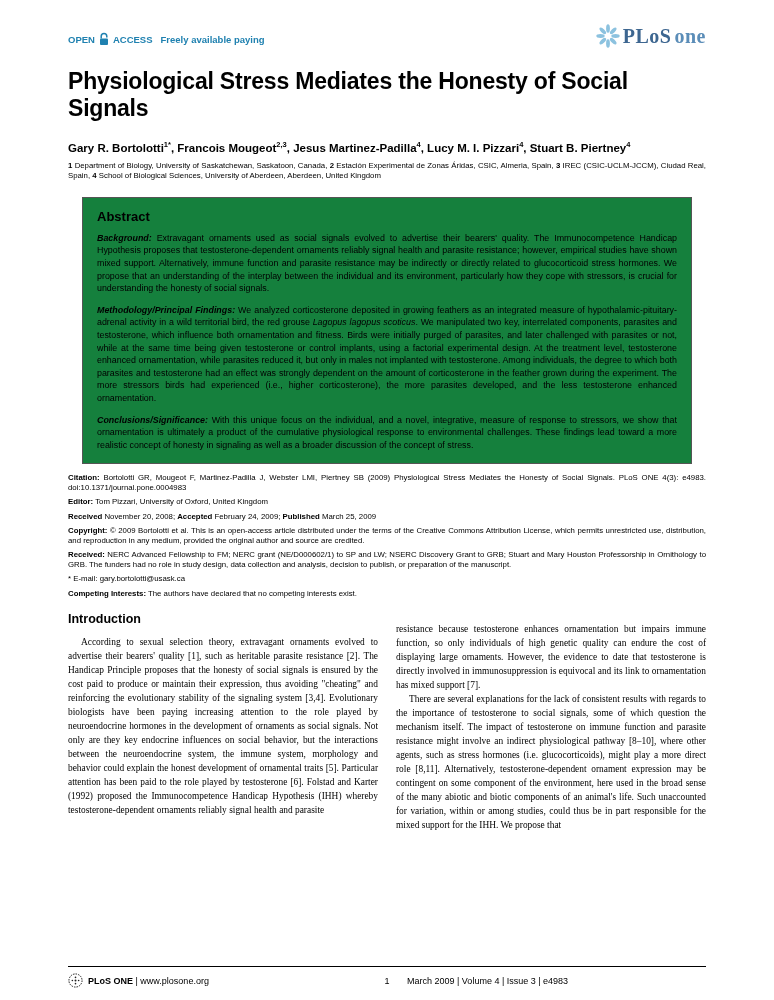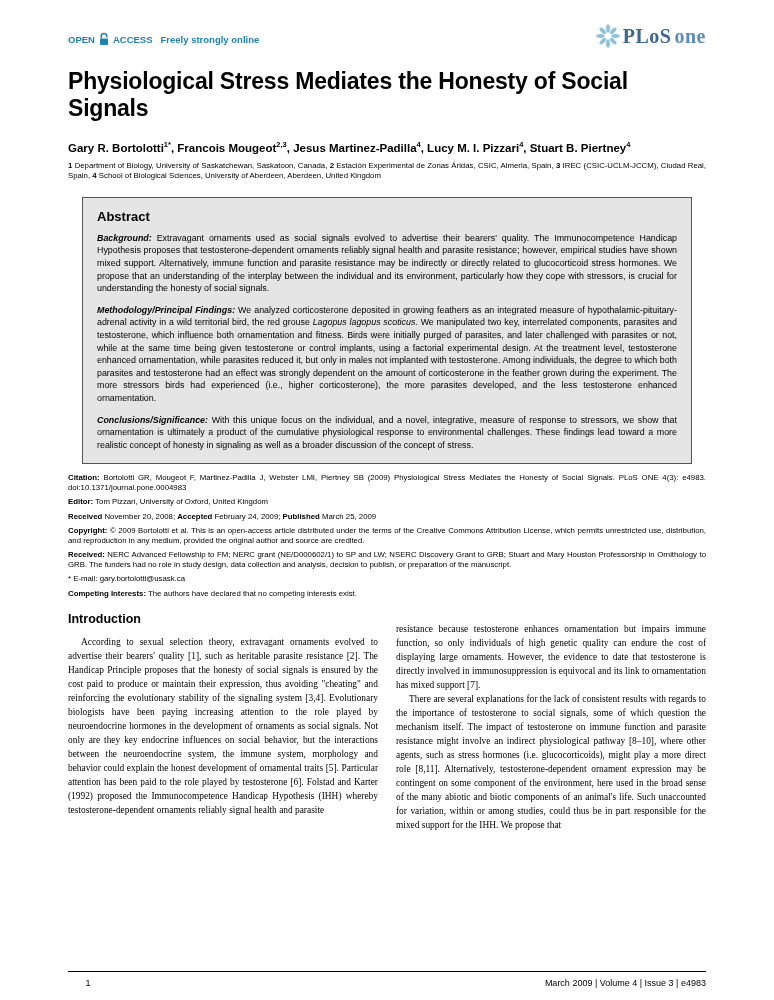--- a/index.html
+++ b/index.html
@@ -16,21 +16,21 @@
   .plos-o { font-size:20px; font-weight:bold; color:#5B8DB8; letter-spacing:0.5px; }
 
   
   .title { margin-top:20px; font-size:23px; line-height:27px; font-weight:bold; letter-spacing:-0.2px; }
   .authors { margin-top:15px; font-size:11.5px; font-weight:bold; line-height:15px; max-width:640px; }
   .authors sup { font-size:7.5px; }
   .affil { margin-top:5px; font-size:7.8px; line-height:10px; text-align:justify; }
   .affil b { font-weight:bold; }
 
   
-  .abstract { margin:16px 14px 0 14px; background:#e5e5e5; border:1px solid #555; padding:11px 14px 3px 14px; }
+  .abstract { margin:16px 14px 0 14px; background:#15803d; border:1px solid #555; padding:11px 14px 3px 14px; }
   .abstract h2 { font-size:13px; font-weight:bold; margin-bottom:8px; }
   .abstract p { font-size:8.9px; line-height:12.6px; text-align:justify; margin-bottom:9px; }
   .lead { font-weight:bold; font-style:italic; }
 
   
   .meta { margin-top:9px; }
   .meta p { font-size:7.8px; line-height:9.8px; text-align:justify; margin-top:4.5px; }
   .meta b { font-weight:bold; }
 
   
@@ -39,37 +39,37 @@
   .col { flex:1; font-family:"Liberation Serif", serif; font-size:9.4px; line-height:14px; text-align:justify; }
   .col-left .intro-h { margin-bottom:9px; }
   .col-right { padding-top:24px; }
   .col p.indent { text-indent:13px; }
 
   
   .footer { position:absolute; left:68px; right:68px; bottom:12px; border-top:1px solid #000; padding-top:6px;
             display:flex; align-items:center; background:#fff; font-size:9px; }
   .f-left { flex:1; display:flex; align-items:center; gap:5px; }
   .f-center { width:40px; text-align:center; }
-  .f-right { flex:1; text-align:right; }
+  .f-right { flex:1; }
   .f-left b { font-weight:bold; }
 </style>
 </head>
 <body>
 
 <div class="page">
 
   <div class="hdr">
     <div class="oa">
       <span>OPEN</span>
       <svg width="12" height="14" viewBox="0 0 12 14">
         <path d="M3.2 6.5 V4.2 a2.8 2.8 0 0 1 5.6 0 V5.4" fill="none" stroke="#1F81B0" stroke-width="1.5"></path>
         <rect x="2" y="6.5" width="8" height="6.5" rx="1" fill="#1F81B0"></rect>
       </svg>
       <span>ACCESS</span>
-      <span class="oa-free">Freely strongly online</span>
+      <span class="oa-free">Freely available paying</span>
     </div>
     <div class="plos-logo">
       <svg width="24" height="24" viewBox="0 0 24 24">
         <g fill="#8CC2DF">
           <ellipse cx="12" cy="4.5" rx="1.9" ry="4.2"></ellipse>
           <ellipse cx="12" cy="19.5" rx="1.9" ry="4.2"></ellipse>
           <ellipse cx="4.5" cy="12" rx="4.2" ry="1.9"></ellipse>
           <ellipse cx="19.5" cy="12" rx="4.2" ry="1.9"></ellipse>
           <ellipse cx="6.8" cy="6.8" rx="1.9" ry="4.2" transform="rotate(-45 6.8 6.8)"></ellipse>
           <ellipse cx="17.2" cy="17.2" rx="1.9" ry="4.2" transform="rotate(-45 17.2 17.2)"></ellipse>
@@ -111,17 +111,30 @@
       <h3 class="intro-h">Introduction</h3>
       <p class="indent">According to sexual selection theory, extravagant ornaments evolved to advertise their bearers' quality [1], such as heritable parasite resistance [2]. The Handicap Principle proposes that the honesty of social signals is ensured by the cost paid to produce or maintain their expression, thus avoiding "cheating" and reinforcing the evolutionary stability of the signaling system [3,4]. Evolutionary biologists have been paying increasing attention to the role played by neuroendocrine hormones in the development of ornaments as social signals. Not only are they key endocrine influences on social behavior, but the interactions between the neuroendocrine system, the immune system, morphology and behavior could explain the honest development of ornamental traits [5]. Particular attention has been paid to the role played by testosterone [6]. Folstad and Karter (1992) proposed the Immunocompetence Handicap Hypothesis (IHH) whereby testosterone-dependent ornaments reliably signal health and parasite</p>
     </div>
     <div class="col col-right">
       <p>resistance because testosterone enhances ornamentation but impairs immune function, so only individuals of high genetic quality can endure the cost of displaying large ornaments. However, the evidence to date that testosterone is directly involved in immunosuppression is equivocal and its link to ornamentation has mixed support [7].</p>
       <p class="indent">There are several explanations for the lack of consistent results with regards to the importance of testosterone to social signals, some of which question the mechanism itself. The impact of testosterone on immune function and parasite resistance might involve an indirect physiological pathway [8–10], where other agents, such as stress hormones (i.e. glucocorticoids), might play a more direct role [8,11]. Alternatively, testosterone-dependent ornament expression may be contingent on some component of the environment, here used in the broad sense of the many abiotic and biotic components of an animal's life. Such unaccounted for variation, within or among studies, could thus be in part responsible for the mixed support for the IHH. We propose that</p>
     </div>
   </div>
 
   <div class="footer">
+    <div class="f-left">
+      <svg width="15" height="15" viewBox="0 0 24 24">
+        <circle cx="12" cy="12" r="10.5" fill="none" stroke="#222" stroke-width="1.6" stroke-dasharray="2.5 1.6"></circle>
+        <g fill="#222">
+          <circle cx="12" cy="7" r="1.3"></circle>
+            <circle cx="12" cy="17" r="1.3"></circle>
+          <circle cx="7" cy="12" r="1.3"></circle>
+            <circle cx="17" cy="12" r="1.3"></circle>
+          <circle cx="12" cy="12" r="1.6"></circle>
+        </g>
+      </svg>
+      <span><b>PLoS ONE</b><span> | www.plosone.org</span></span>
+    </div>
     <div class="f-center">1</div>
     <div class="f-right">March 2009 | Volume 4 | Issue 3 | e4983</div>
   </div>
 
 </div>
 
 </body></html>

